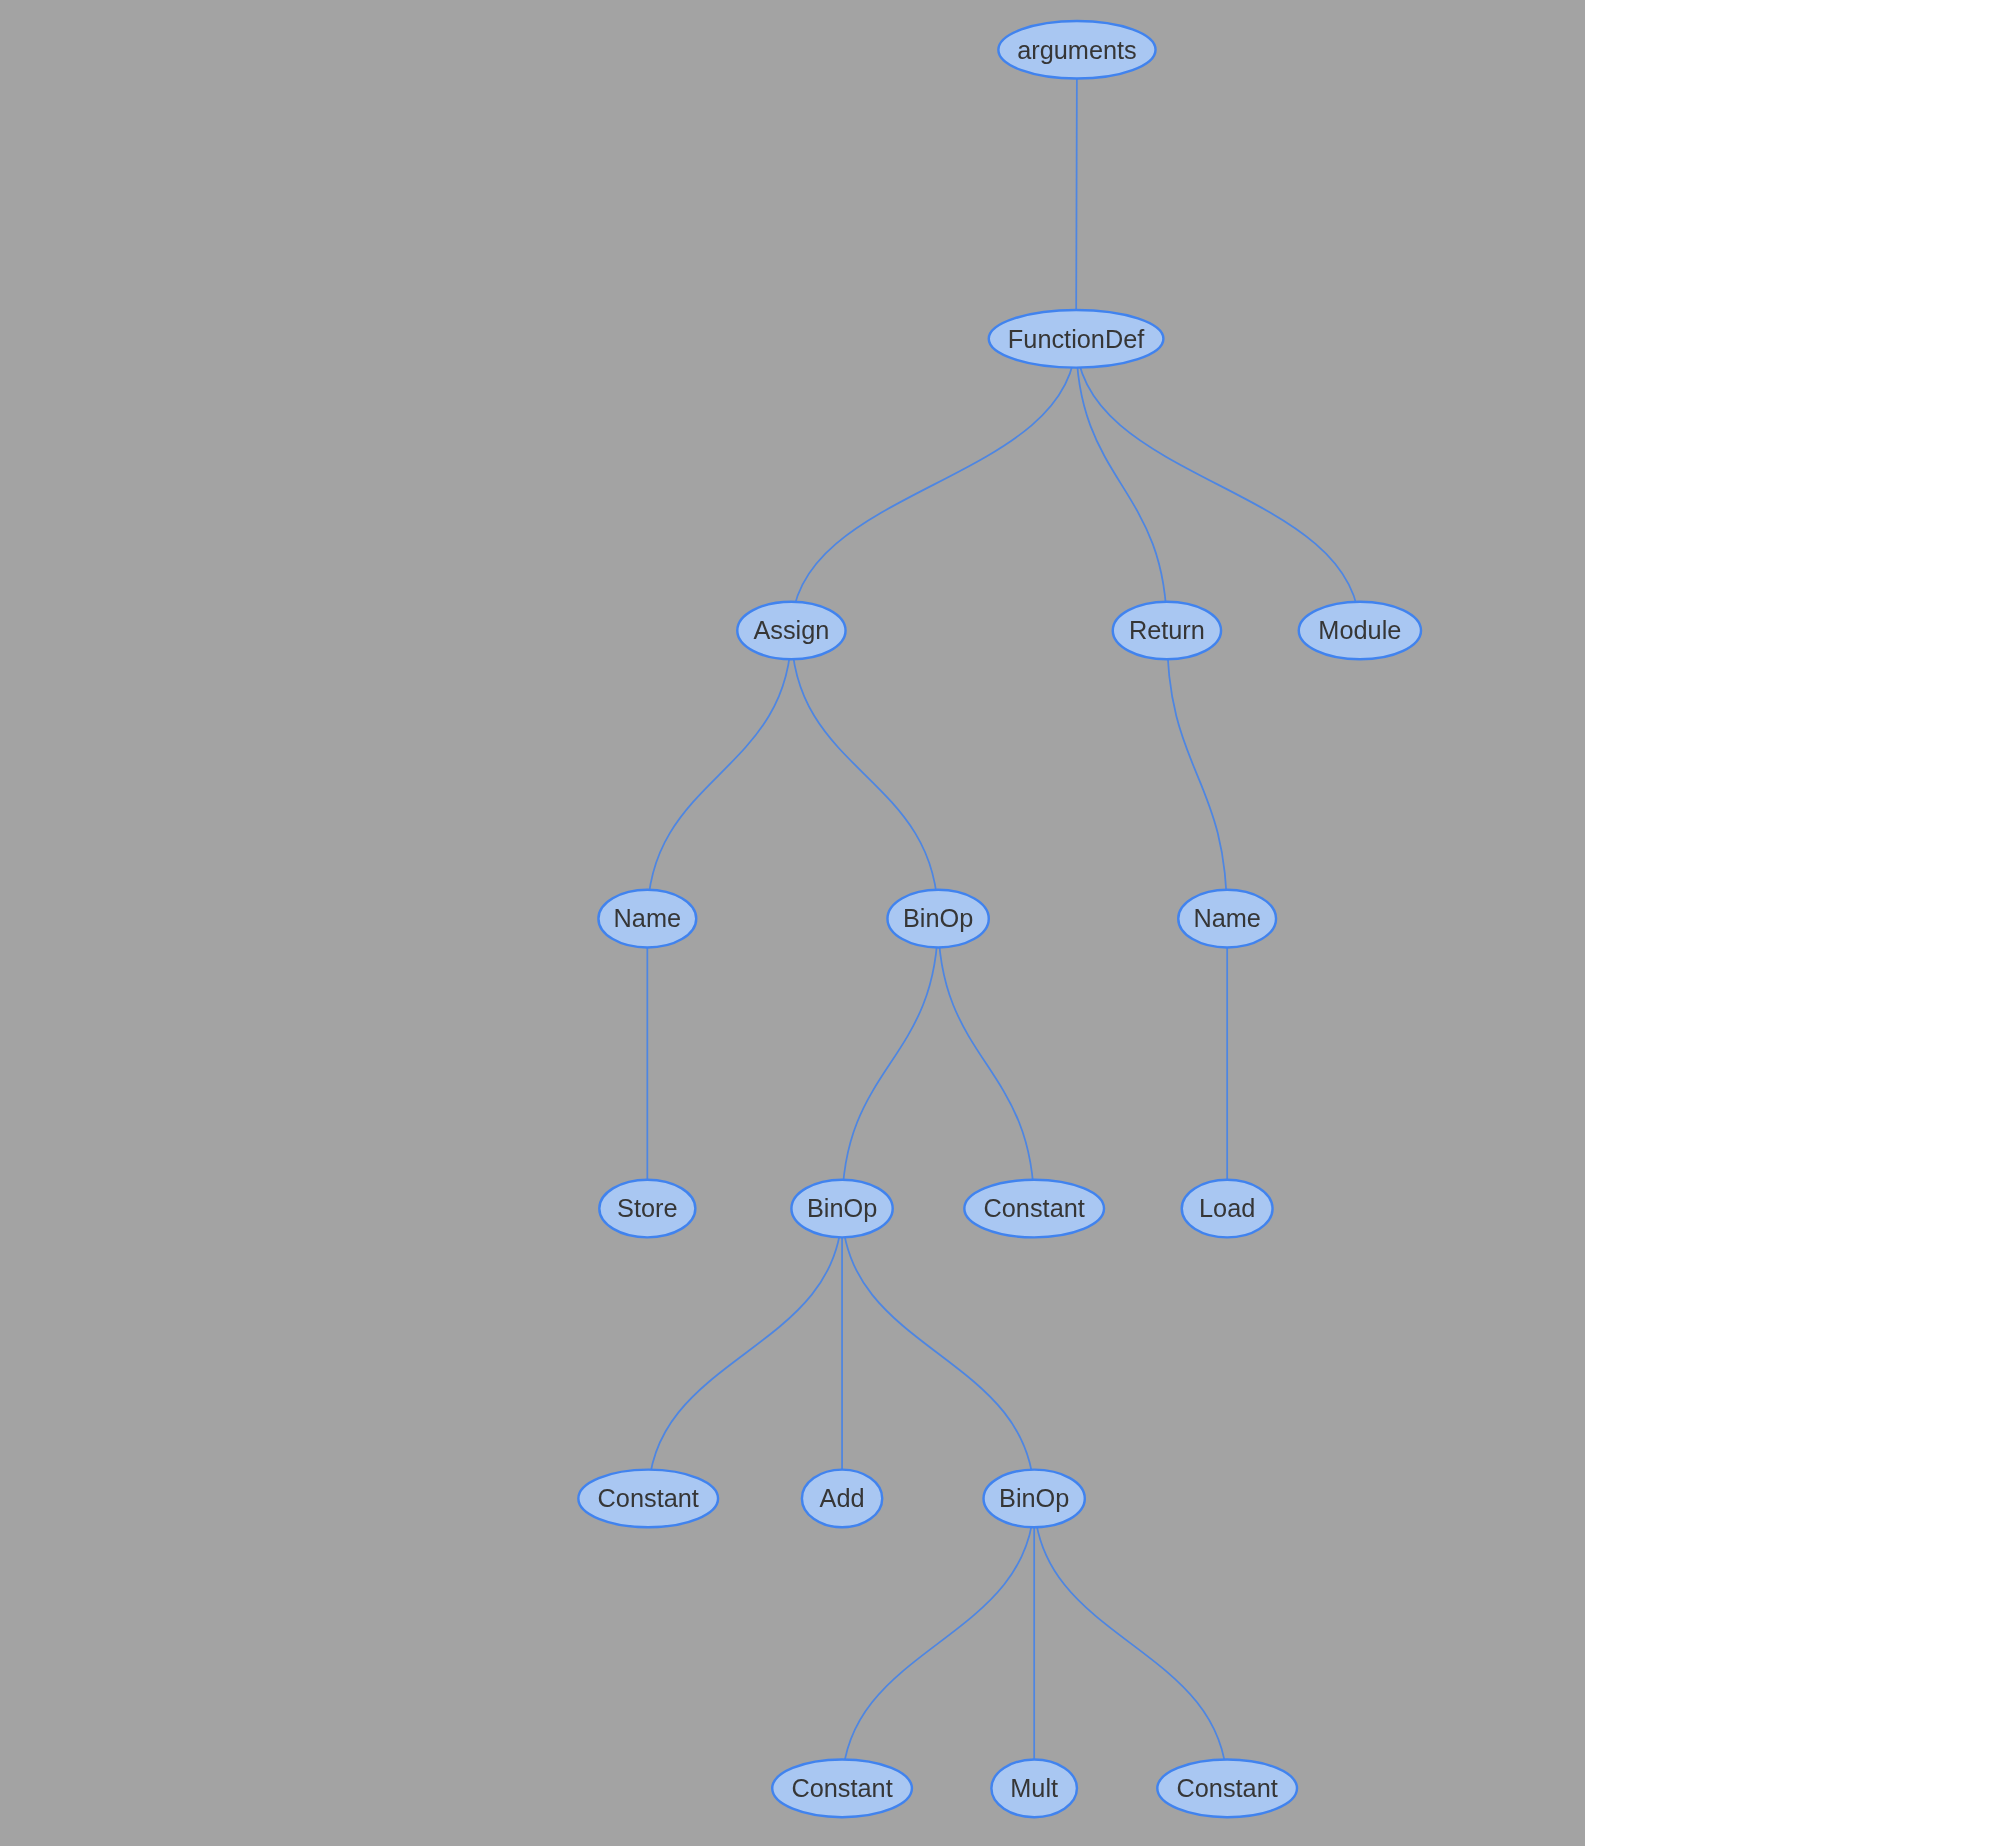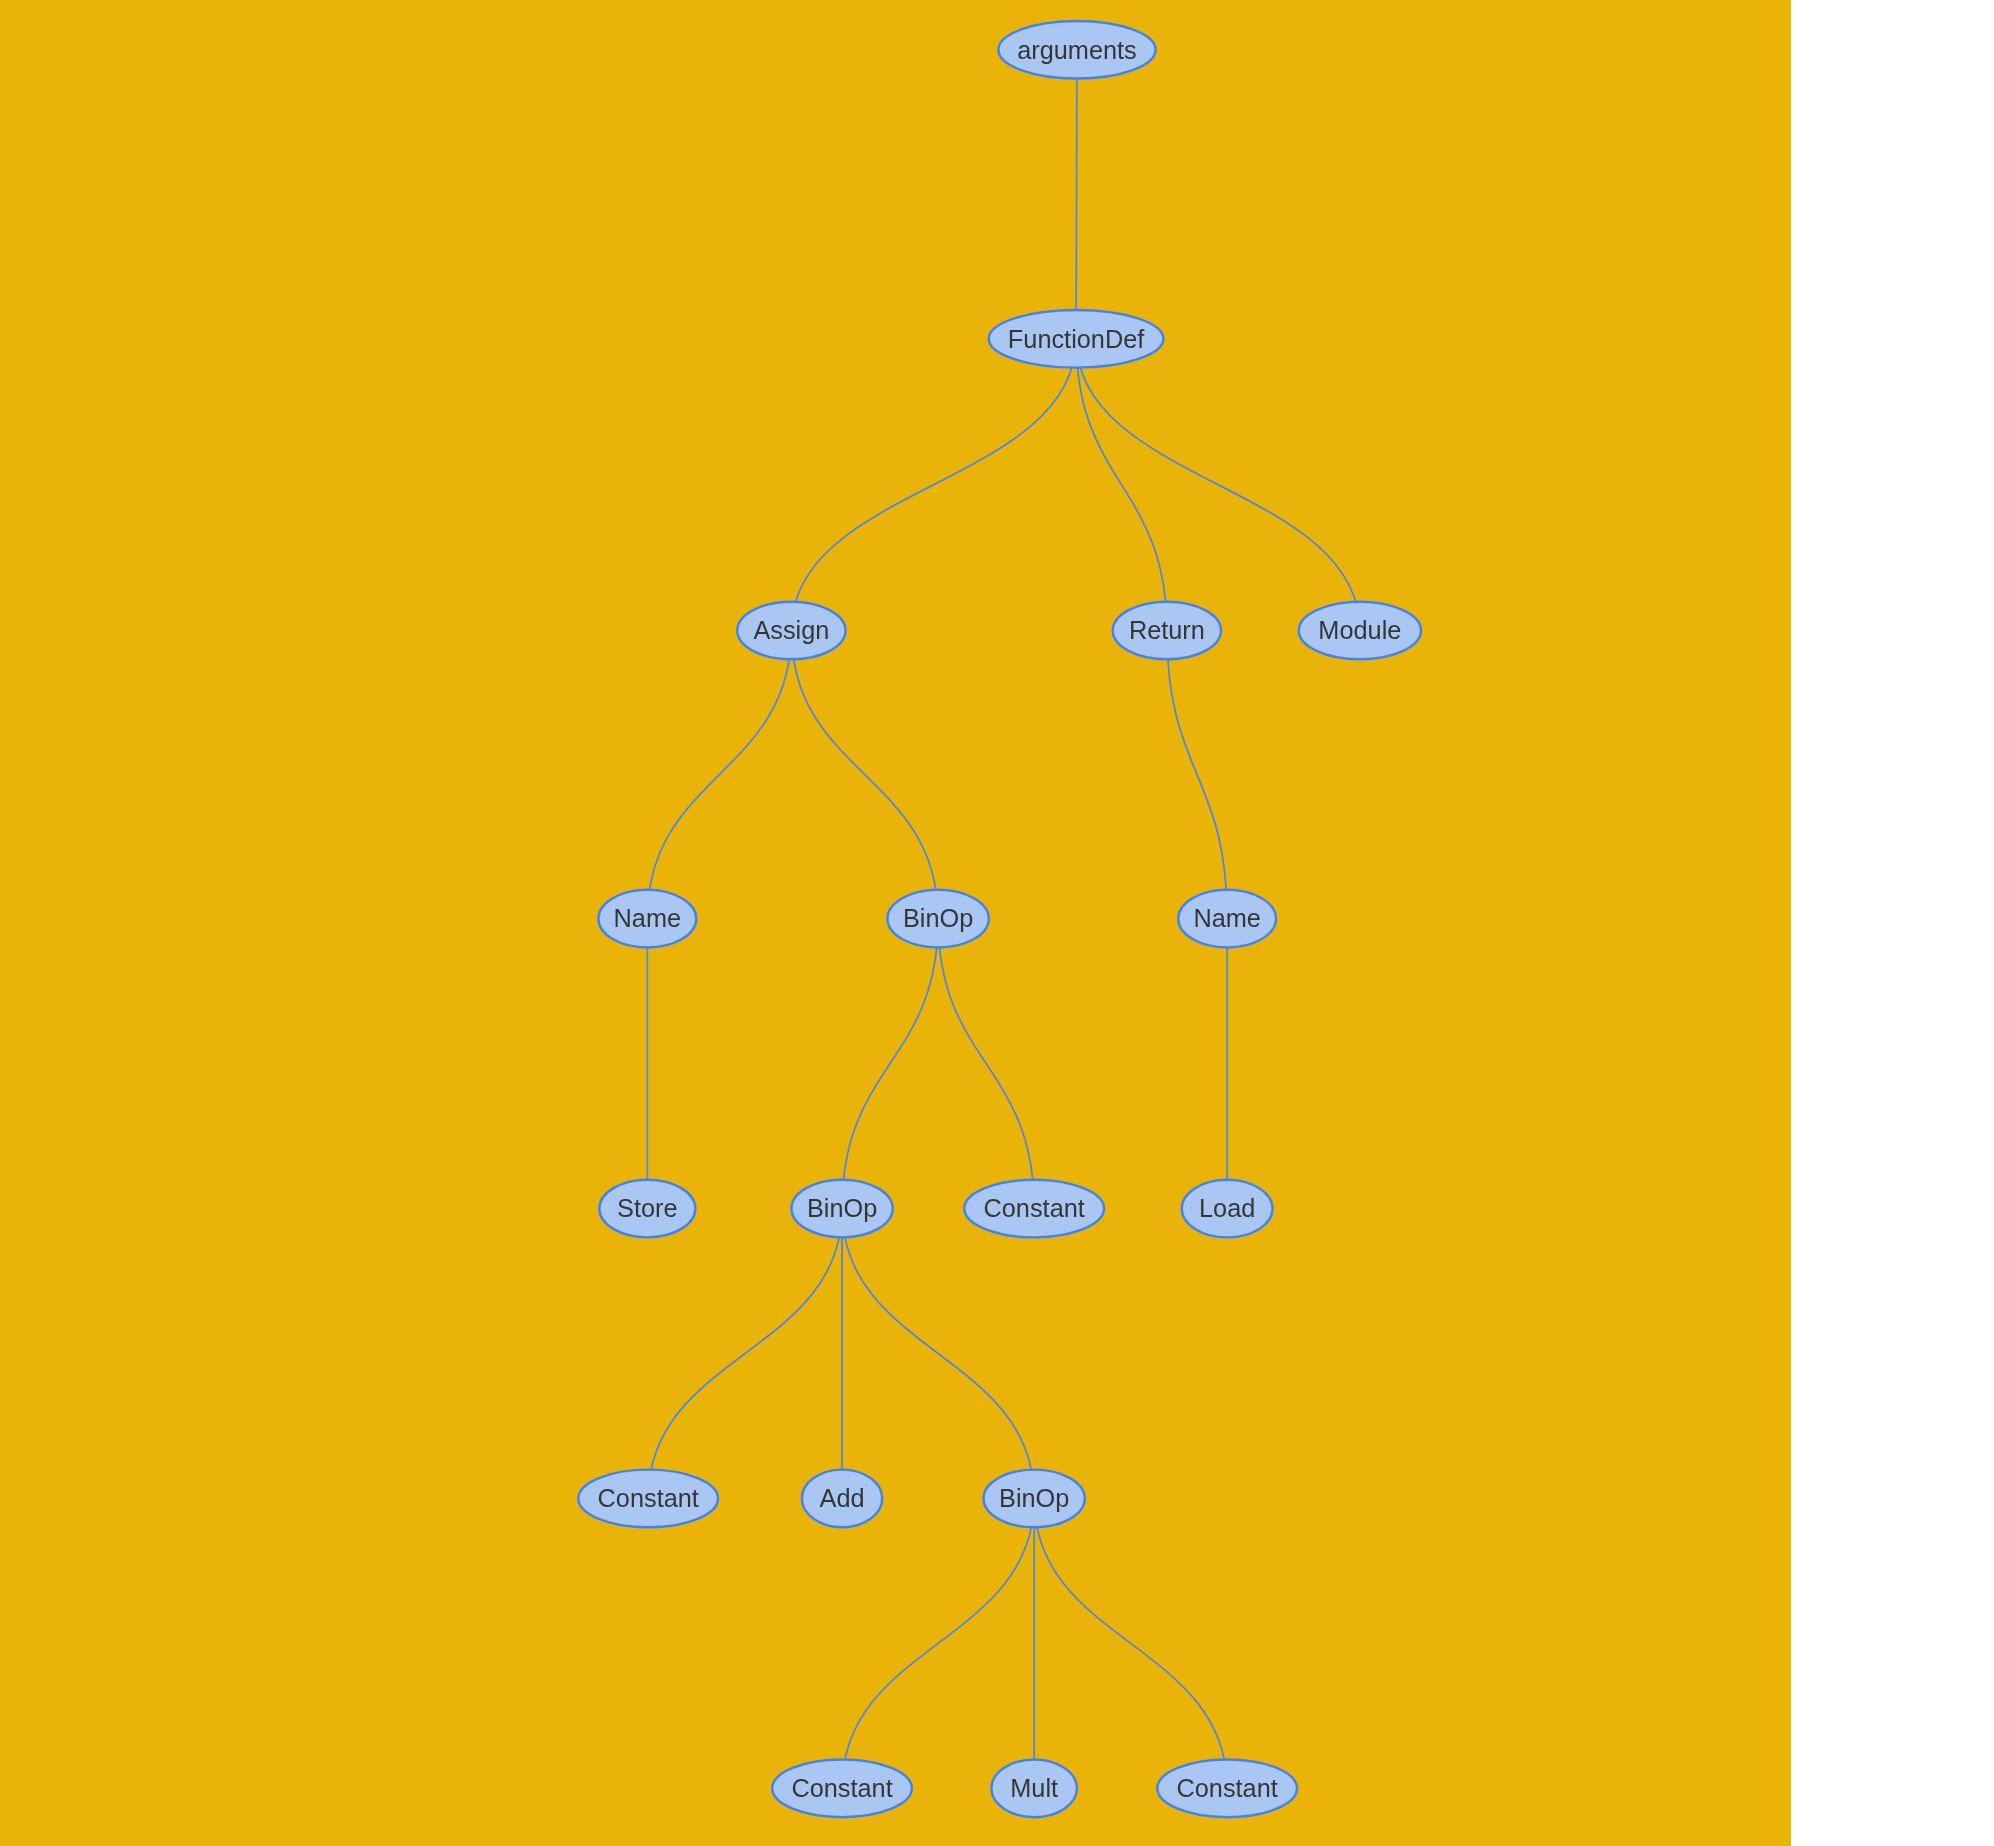--- a/index.html
+++ b/index.html
@@ -3,23 +3,23 @@
 <meta charset="utf-8">
 <title>AST Diagram</title>
 <style>
   html, body {
     margin: 0;
     padding: 0;
     background: #ffffff;
   }
   #canvas-wrap {
     position: relative;
-    width: 1791px;
+    width: 1585px;
     height: 1846px;
-    background: #eab308;
+    background: #a3a3a3;
     overflow: hidden;
   }
   svg {
     display: block;
     font-family: "Liberation Sans", "DejaVu Sans", sans-serif;
   }
   .node-label {
     font-size: 29px;
     font-family: "Liberation Sans", "DejaVu Sans", sans-serif;
   }

